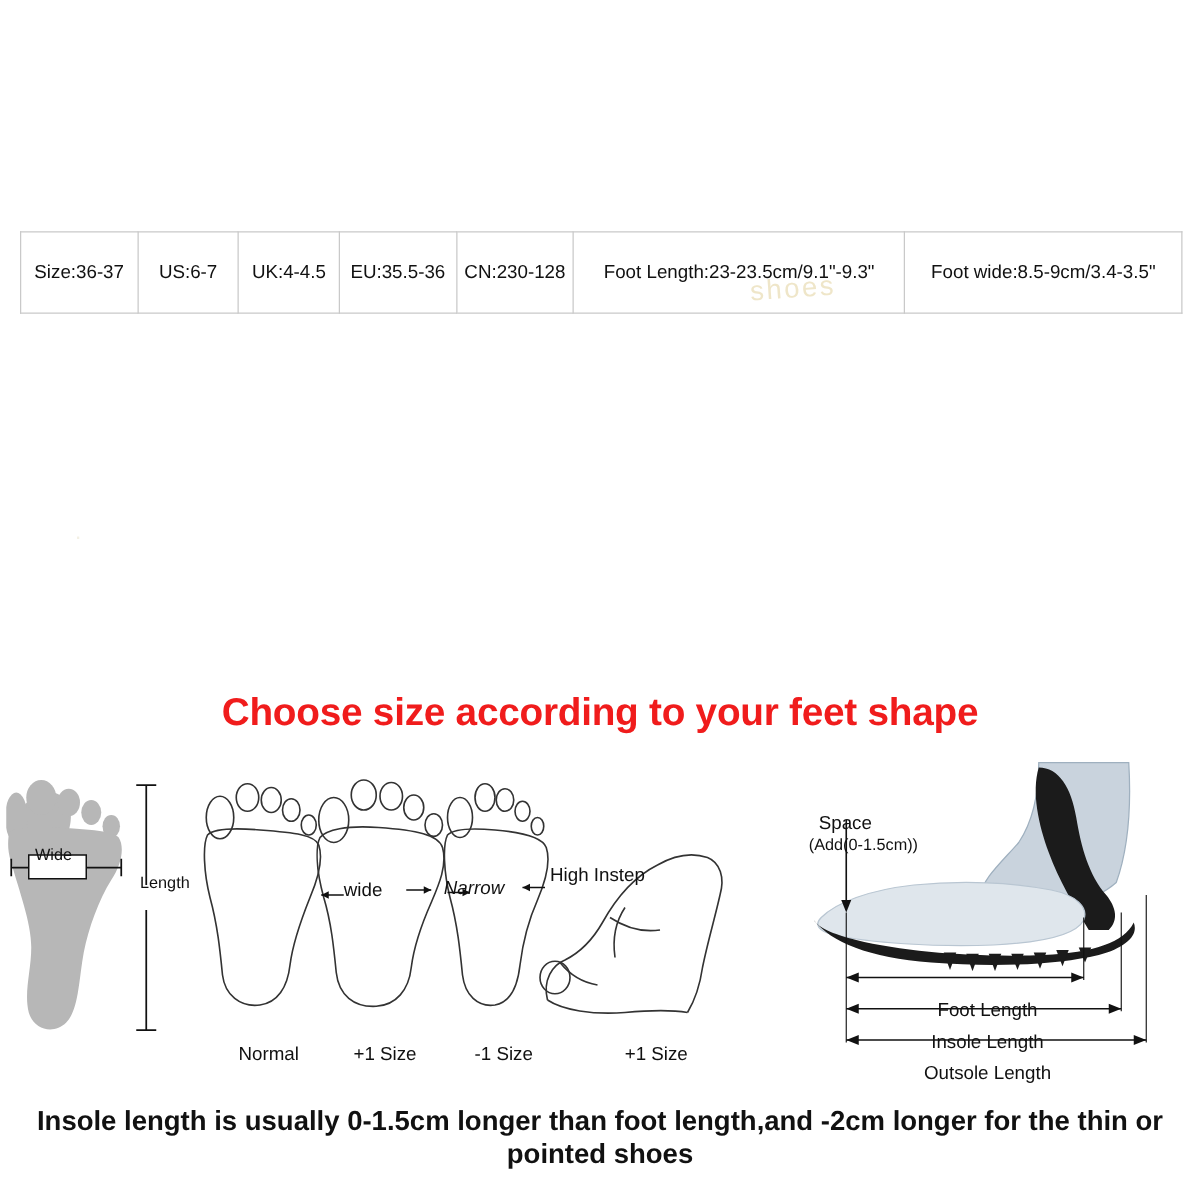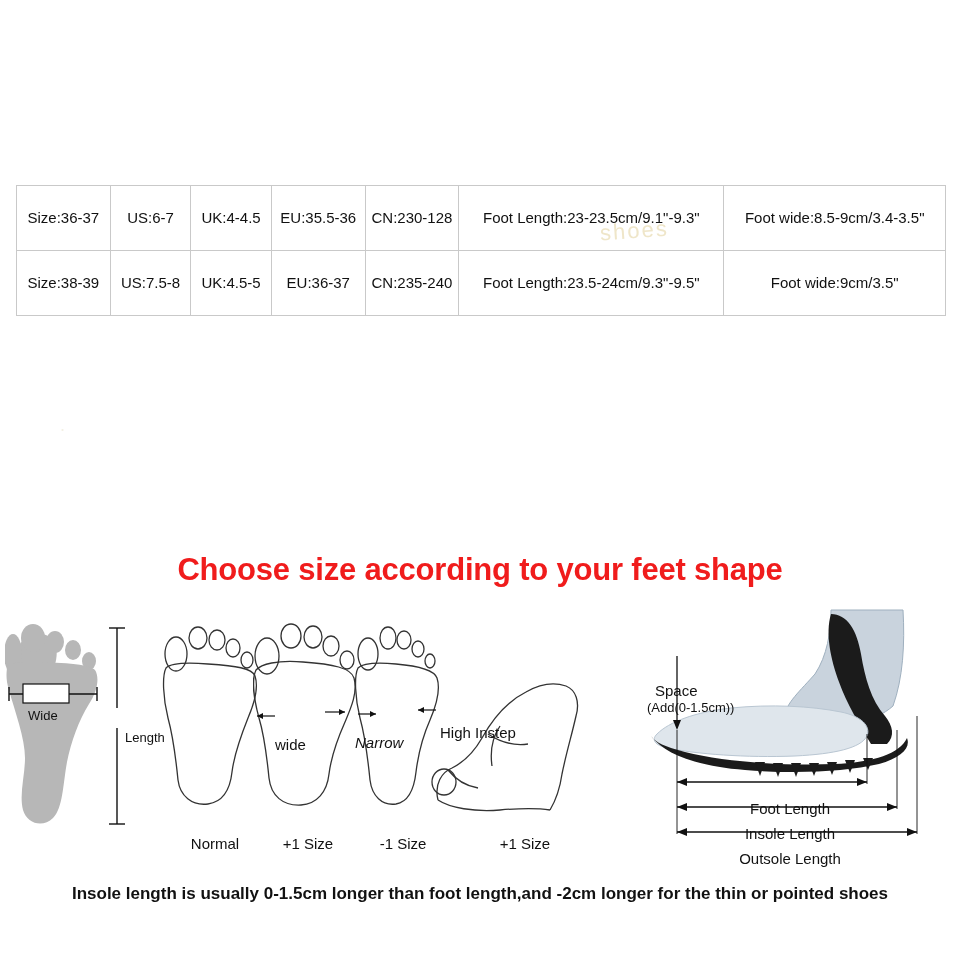--- a/index.html
+++ b/index.html
@@ -86,40 +86,39 @@
     top: 600px;
     left: 0;
     width: 960px;
     height: 280px;
   }
   .dg-label {
     position: absolute;
     font-size: 15px;
     color: #111;
     white-space: nowrap;
-    margin-top: 32px;
   }
   .dg-label.small { font-size: 13px; }
   .dg-caption {
     position: absolute;
     font-size: 15px;
     color: #111;
     text-align: center;
     white-space: nowrap;
     margin-top: 28px;
   }
 
   
   .footnote {
     position: absolute;
     top: 884px;
     left: 0;
     width: 960px;
     text-align: center;
-    font-size: 17px;
+    font-size: 22px;
     font-weight: bold;
     color: #111;
   }
 </style>
 </head>
 <body>
 
 <div class="watermark">shoes</div>
 <div class="watermark2">.</div>
 
@@ -127,29 +126,20 @@
   <table class="size-table">
     <tbody>
       <tr>
         <td class="col-size">Size:36-37</td>
         <td class="col-us">US:6-7</td>
         <td class="col-uk">UK:4-4.5</td>
         <td class="col-eu">EU:35.5-36</td>
         <td class="col-cn">CN:230-128</td>
         <td class="col-len">Foot Length:23-23.5cm/9.1"-9.3"</td>
         <td class="col-wide">Foot wide:8.5-9cm/3.4-3.5"</td>
-      </tr>
-      <tr>
-        <td class="col-size">Size:38-39</td>
-        <td class="col-us">US:7.5-8</td>
-        <td class="col-uk">UK:4.5-5</td>
-        <td class="col-eu">EU:36-37</td>
-        <td class="col-cn">CN:235-240</td>
-        <td class="col-len">Foot Length:23.5-24cm/9.3"-9.5"</td>
-        <td class="col-wide">Foot wide:9cm/3.5"</td>
       </tr>
     </tbody>
   </table>
 </div>
 
 <div class="headline">Choose size according to your feet shape</div>
 
 <div class="diagram">
 
   <svg width="150" height="230" viewBox="0 0 150 230" style="position:absolute;left:5px;top:12px;">
@@ -178,21 +168,21 @@
     <rect x="18" y="72" width="46" height="19" fill="#ffffff" stroke="#111" stroke-width="1.2"></rect>
 
     <g stroke="#111" stroke-width="1.4">
       <line x1="112" y1="16" x2="112" y2="212"></line>
       <line x1="104" y1="16" x2="120" y2="16"></line>
       <line x1="104" y1="212" x2="120" y2="212"></line>
     </g>
     <rect x="100" y="96" width="48" height="20" fill="#ffffff"></rect>
   </svg>
   <div class="dg-label small" style="left:28px;  top:76px;">Wide</div>
-  <div class="dg-label small" style="left:125px; top:98px;">Length</div>
+  <div class="dg-label small" style="left:112px; top:98px;">Length</div>
 
   <svg width="110" height="190" viewBox="0 0 110 190" style="position:absolute;left:160px;top:20px;">
     <g fill="none" stroke="#333" stroke-width="1.3">
       <ellipse cx="16" cy="34" rx="11" ry="17"></ellipse>
       <ellipse cx="38" cy="18" rx="9" ry="11"></ellipse>
       <ellipse cx="57" cy="20" rx="8" ry="10"></ellipse>
       <ellipse cx="73" cy="28" rx="7" ry="9"></ellipse>
       <ellipse cx="87" cy="40" rx="6" ry="8"></ellipse>
       <path d="M6 48 C10 44 24 42 48 44 C76 46 92 48 95 56
                C99 68 94 84 88 98

